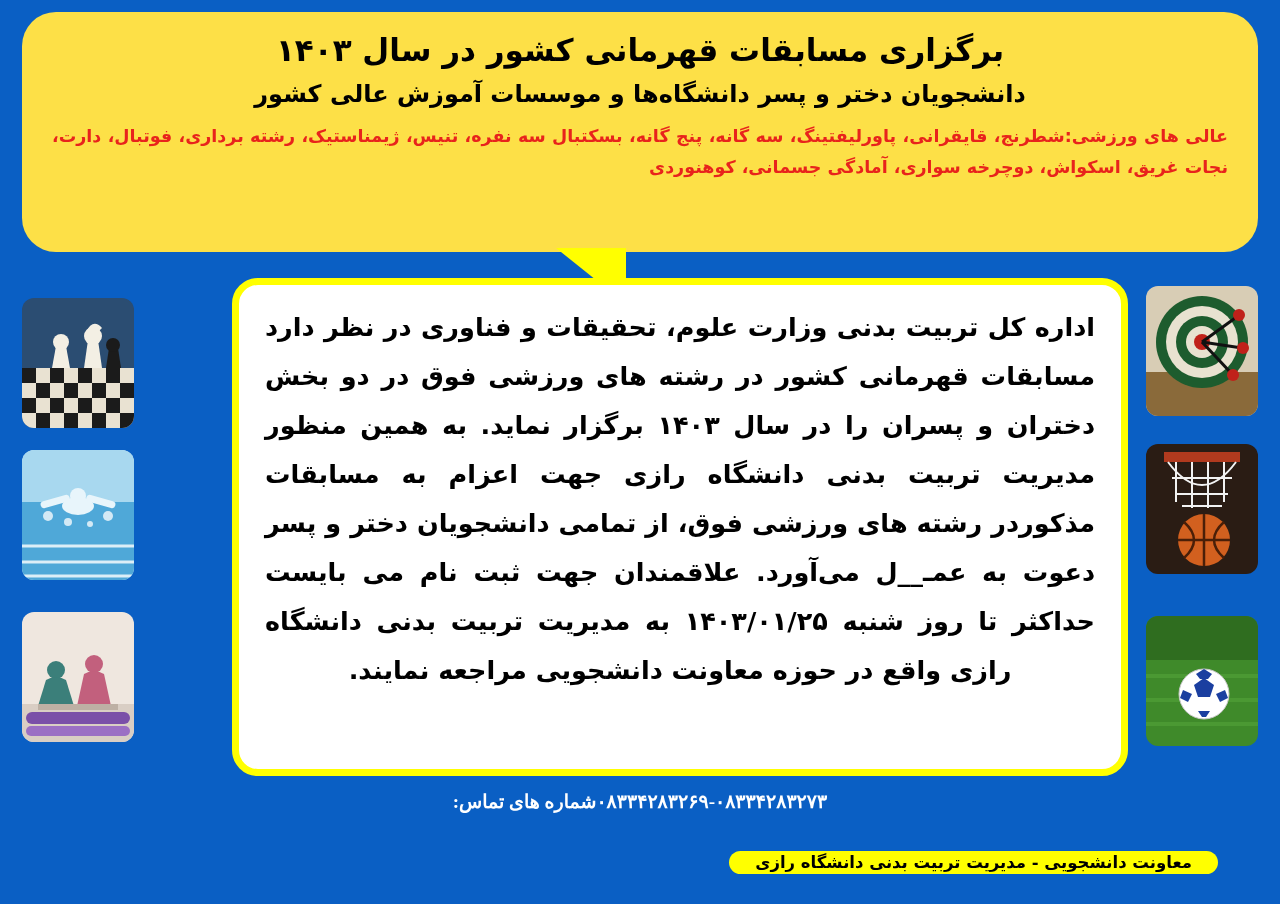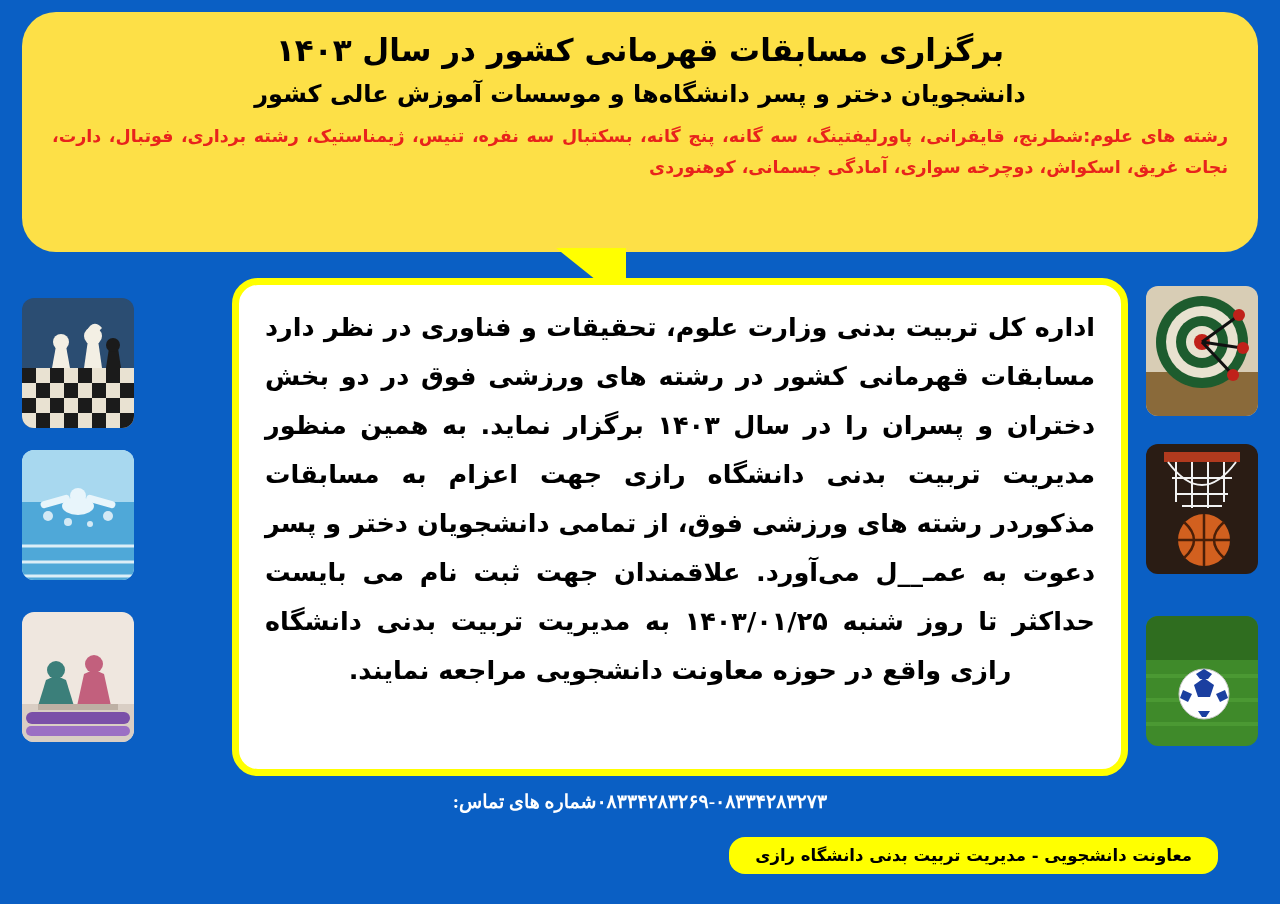--- a/index.html
+++ b/index.html
@@ -112,36 +112,36 @@
     direction: rtl;
     font-family: Liberation Serif, serif;
   }
 
   
   .footer-pill {
     position: absolute;
     bottom: 30px; right: 62px;
     background: #ffff00;
     border-radius: 16px;
-    padding: 9px 26px;
+    padding: 2px 26px;
     font-size: 16.5px;
     font-weight: bold;
     color: #000;
     direction: rtl;
   }
 </style>
 </head>
 <body>
 
 <div class="poster">
 
   <div class="bubble">
     <div class="title1">برگزاری مسابقات قهرمانی کشور در سال ۱۴۰۳</div>
     <div class="title2">دانشجویان دختر و پسر دانشگاه‌ها و موسسات آموزش عالی کشور</div>
-    <div class="sports-line"><span class="sports-label">رشته های علوم:</span><span>شطرنج، قایقرانی، پاورلیفتینگ، سه گانه، پنج گانه، بسکتبال سه نفره، تنیس، ژیمناستیک، رشته برداری، فوتبال، دارت، نجات غریق، اسکواش، دوچرخه سواری، آمادگی جسمانی، کوهنوردی</span></div>
+    <div class="sports-line"><span class="sports-label">عالی های ورزشی:</span><span>شطرنج، قایقرانی، پاورلیفتینگ، سه گانه، پنج گانه، بسکتبال سه نفره، تنیس، ژیمناستیک، رشته برداری، فوتبال، دارت، نجات غریق، اسکواش، دوچرخه سواری، آمادگی جسمانی، کوهنوردی</span></div>
   </div>
   <div class="bubble-tail"></div>
 
   <div class="photo pl1">
     <svg viewBox="0 0 112 130" preserveAspectRatio="none">
       <rect width="112" height="130" fill="#d8cdb5"></rect>
       <rect y="86" width="112" height="44" fill="#8a6a3a"></rect>
       <circle cx="56" cy="56" r="46" fill="#1d5c2e"></circle>
       <circle cx="56" cy="56" r="36" fill="#e8e2d0"></circle>
       <circle cx="56" cy="56" r="26" fill="#1d5c2e"></circle>

